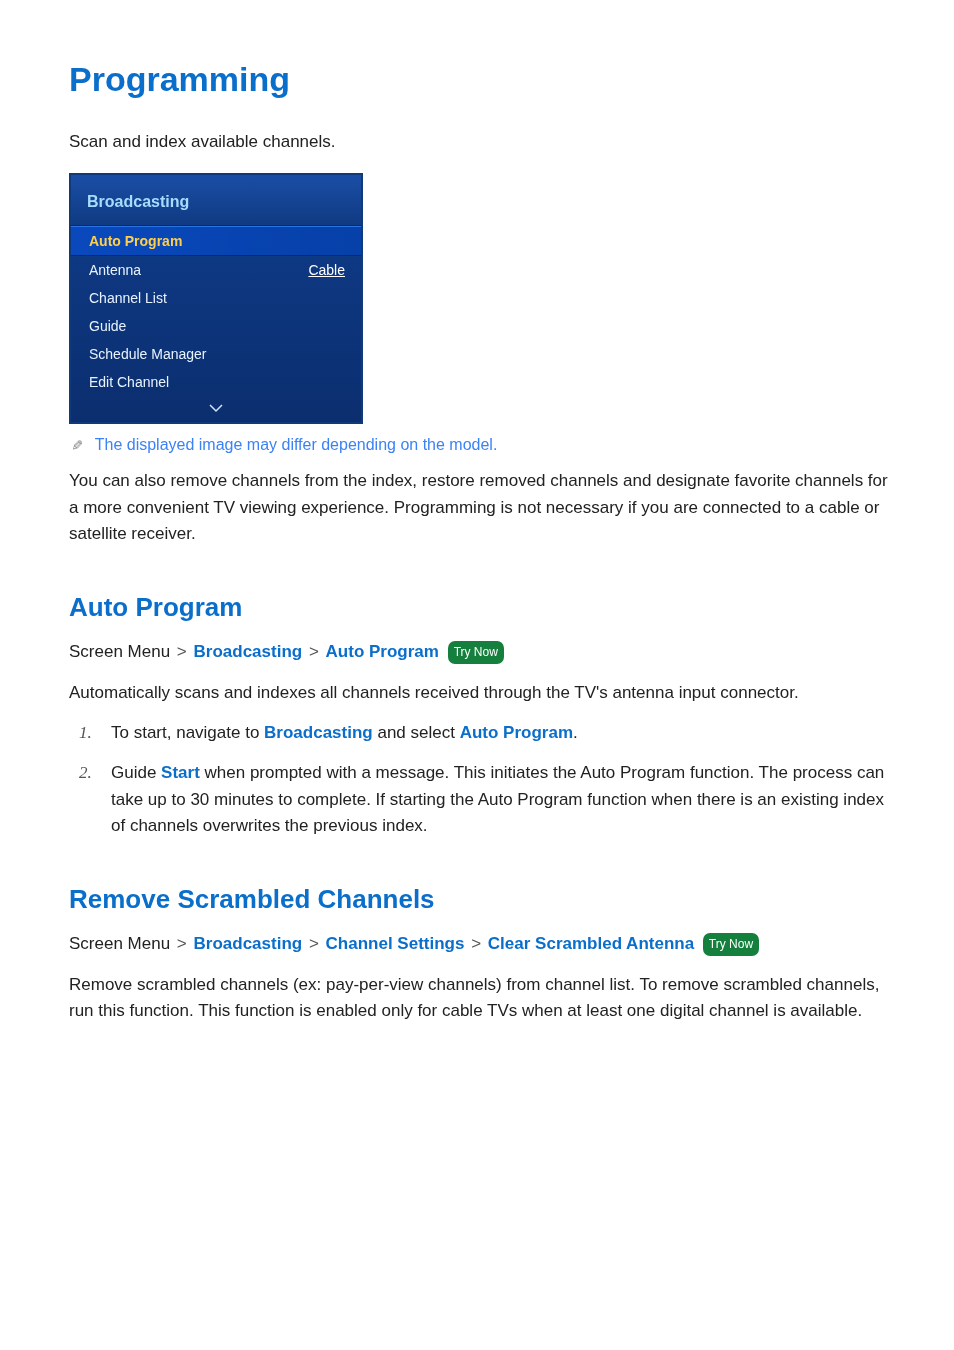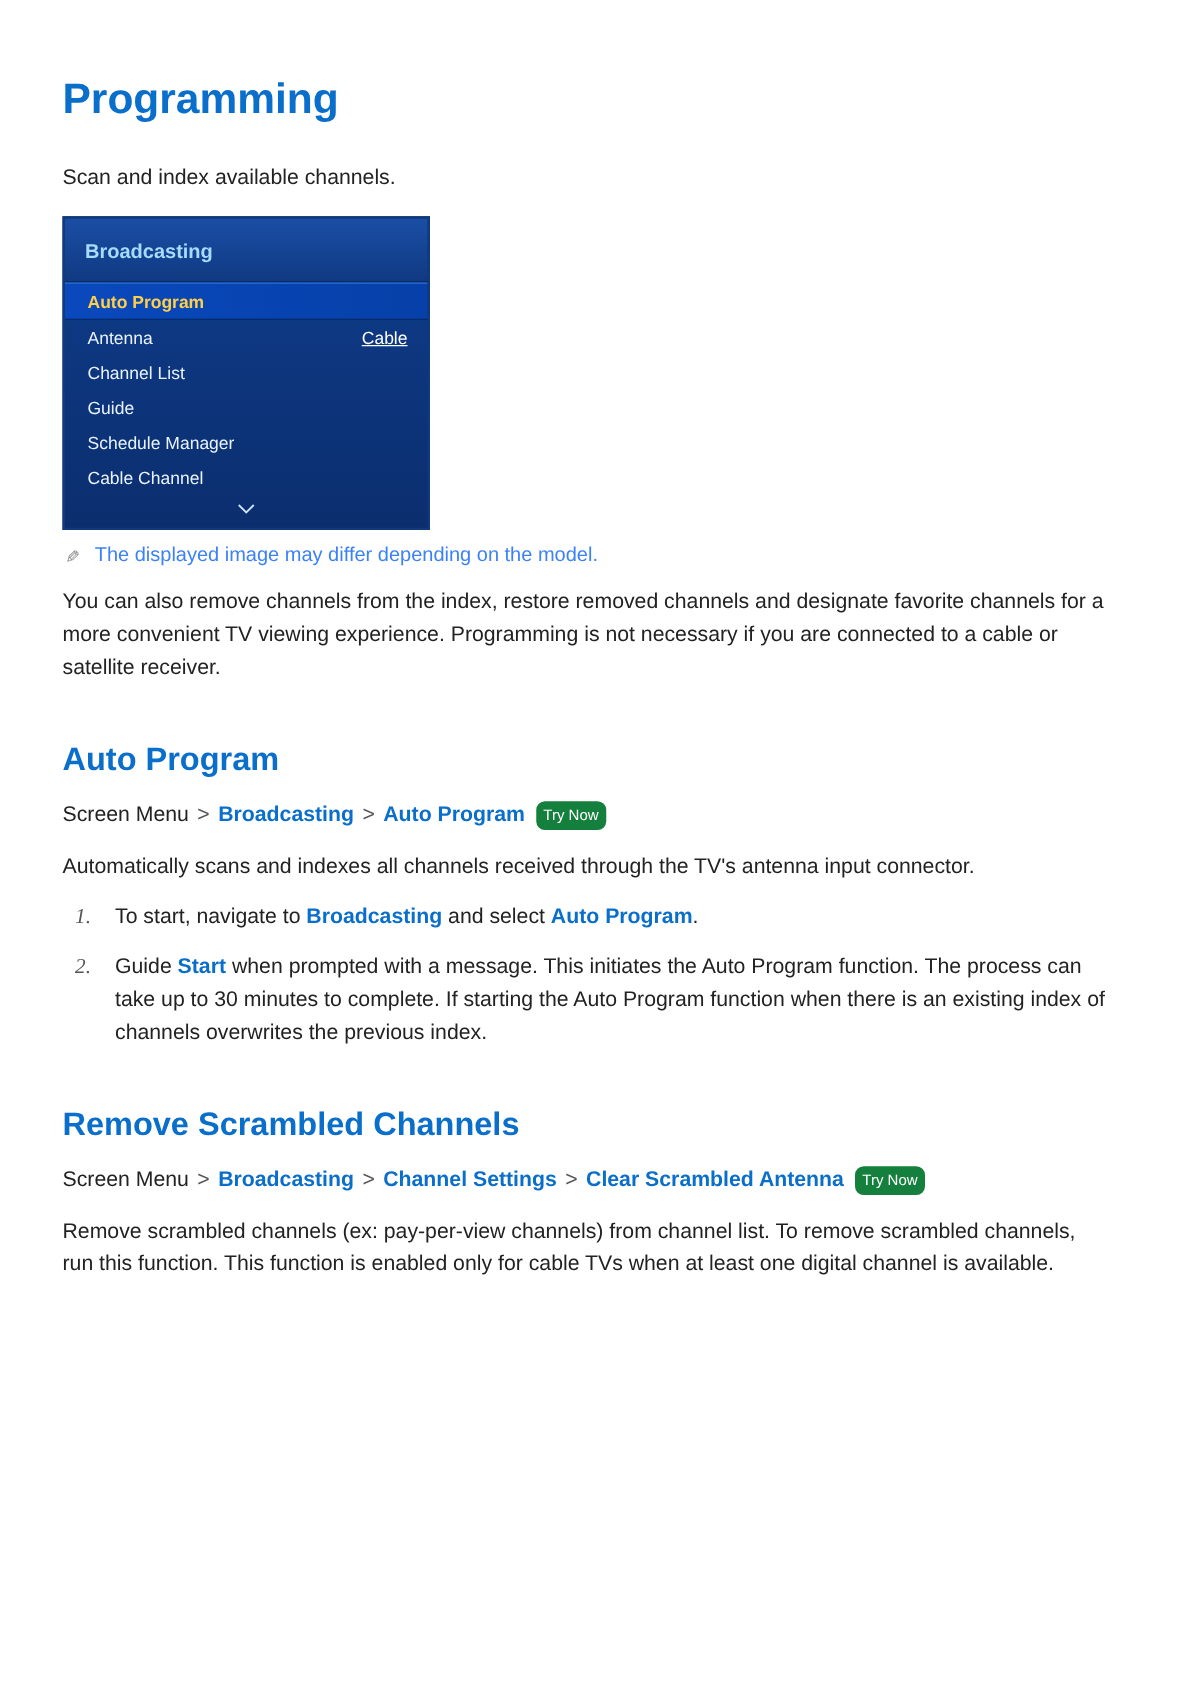--- a/index.html
+++ b/index.html
@@ -4,21 +4,21 @@
 <style>
   html, body {
     margin: 0;
     padding: 0;
     background: #fff;
     font-family: Arial, Helvetica, sans-serif;
     color: #222;
     width: 954px;
   }
   .page {
-    padding: 60px 65px 60px 50px;
+    padding: 60px 65px 60px 69px;
   }
   h1.main-title {
     color: #0a6ecb;
     font-size: 34px;
     font-weight: bold;
     margin: 0 0 30px 0;
   }
   h2.section-title {
     color: #0a6ecb;
     font-size: 26px;
@@ -158,21 +158,21 @@
       </div>
       <div class="menu-row">
         <span class="menu-row-label">Guide</span>
         <span class="menu-row-value"></span>
       </div>
       <div class="menu-row">
         <span class="menu-row-label">Schedule Manager</span>
         <span class="menu-row-value"></span>
       </div>
       <div class="menu-row">
-        <span class="menu-row-label">Cable Channel</span>
+        <span class="menu-row-label">Edit Channel</span>
         <span class="menu-row-value"></span>
       </div>
       <div class="menu-footer">
         <span>
           <svg width="14" height="10" viewBox="0 0 14 10">
               <path d="M1 2 L7 8 L13 2" stroke="#cfe3ff" stroke-width="1.5" fill="none"></path>
             </svg>
         </span>
       </div>
     </div>

